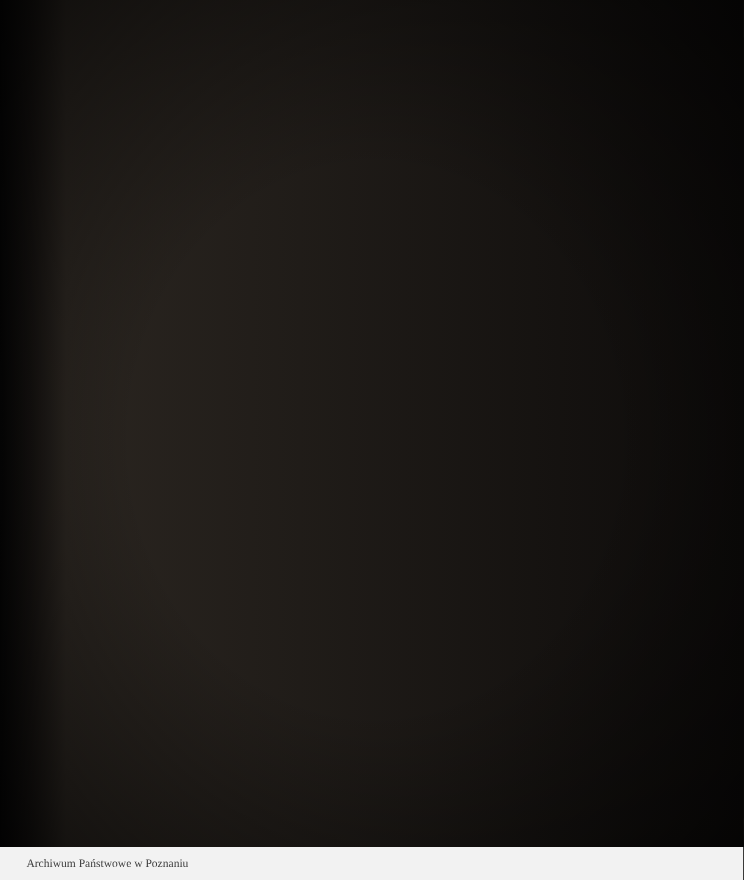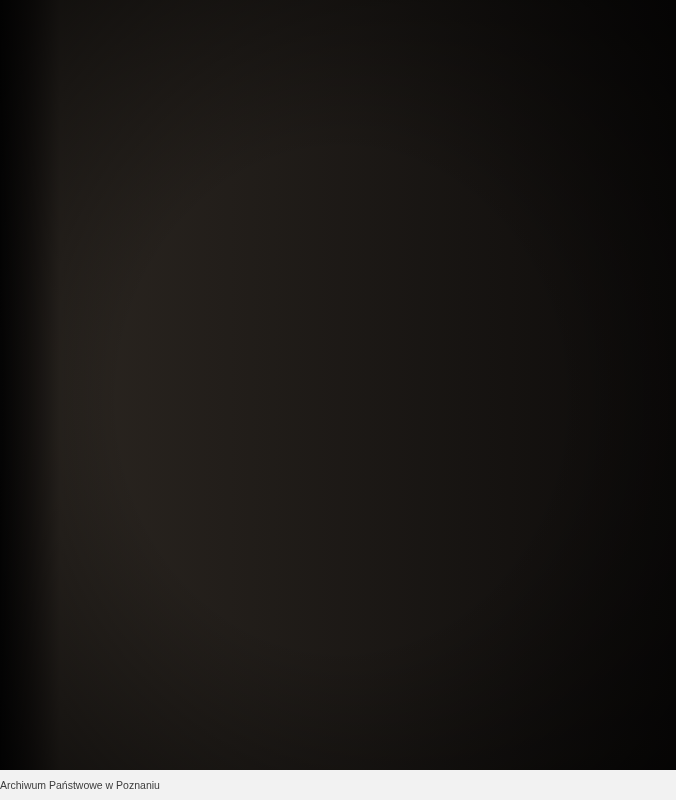--- a/index.html
+++ b/index.html
@@ -378,23 +378,24 @@
     left: 0;
     bottom: 0;
     width: 676px;
     height: 30px;
     background: #f2f2f2;
     z-index: 50;
     display: flex;
     align-items: center;
   }
   #caption-text {
+    margin-left: 24px;
     font-size: 10.5px;
     color: #3c3c3c;
-    font-family: Liberation Sans, sans-serif;
+    font-family: Liberation Serif, serif;
   }
 </style>
 </head>
 <body>
 
 <div id="scan">
 
   <div id="sheet">
 
     <div id="stamps">

